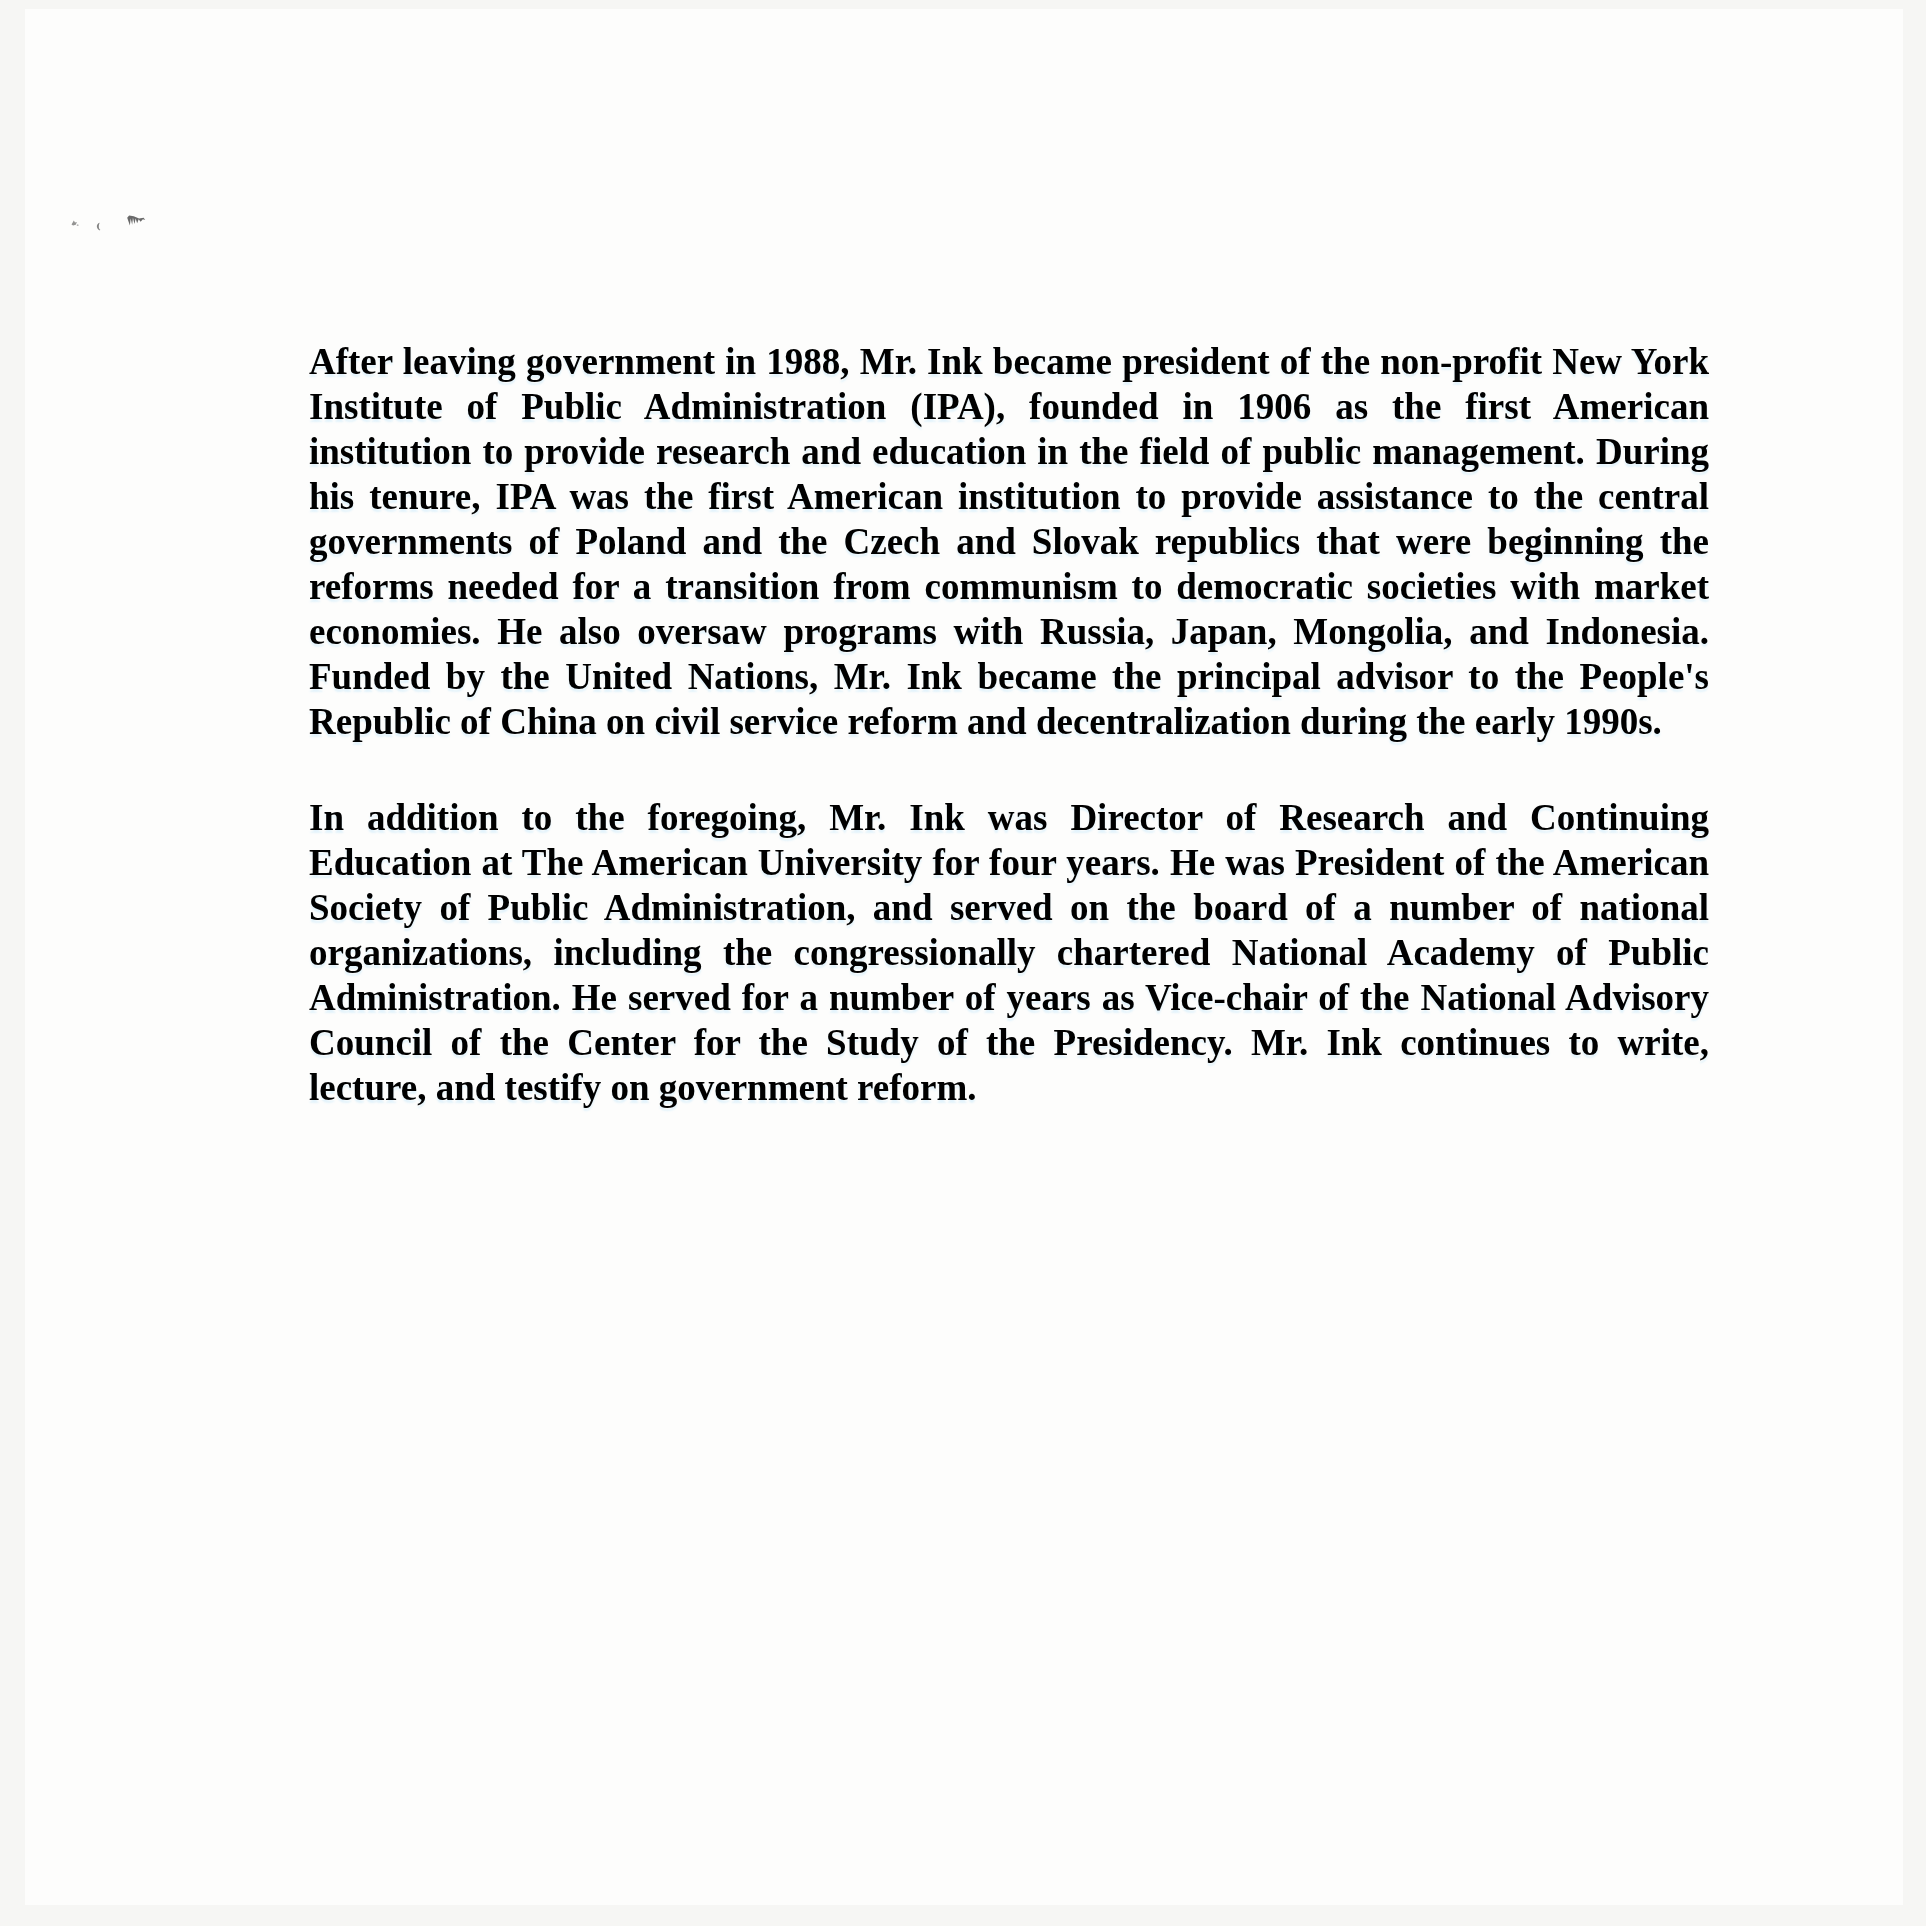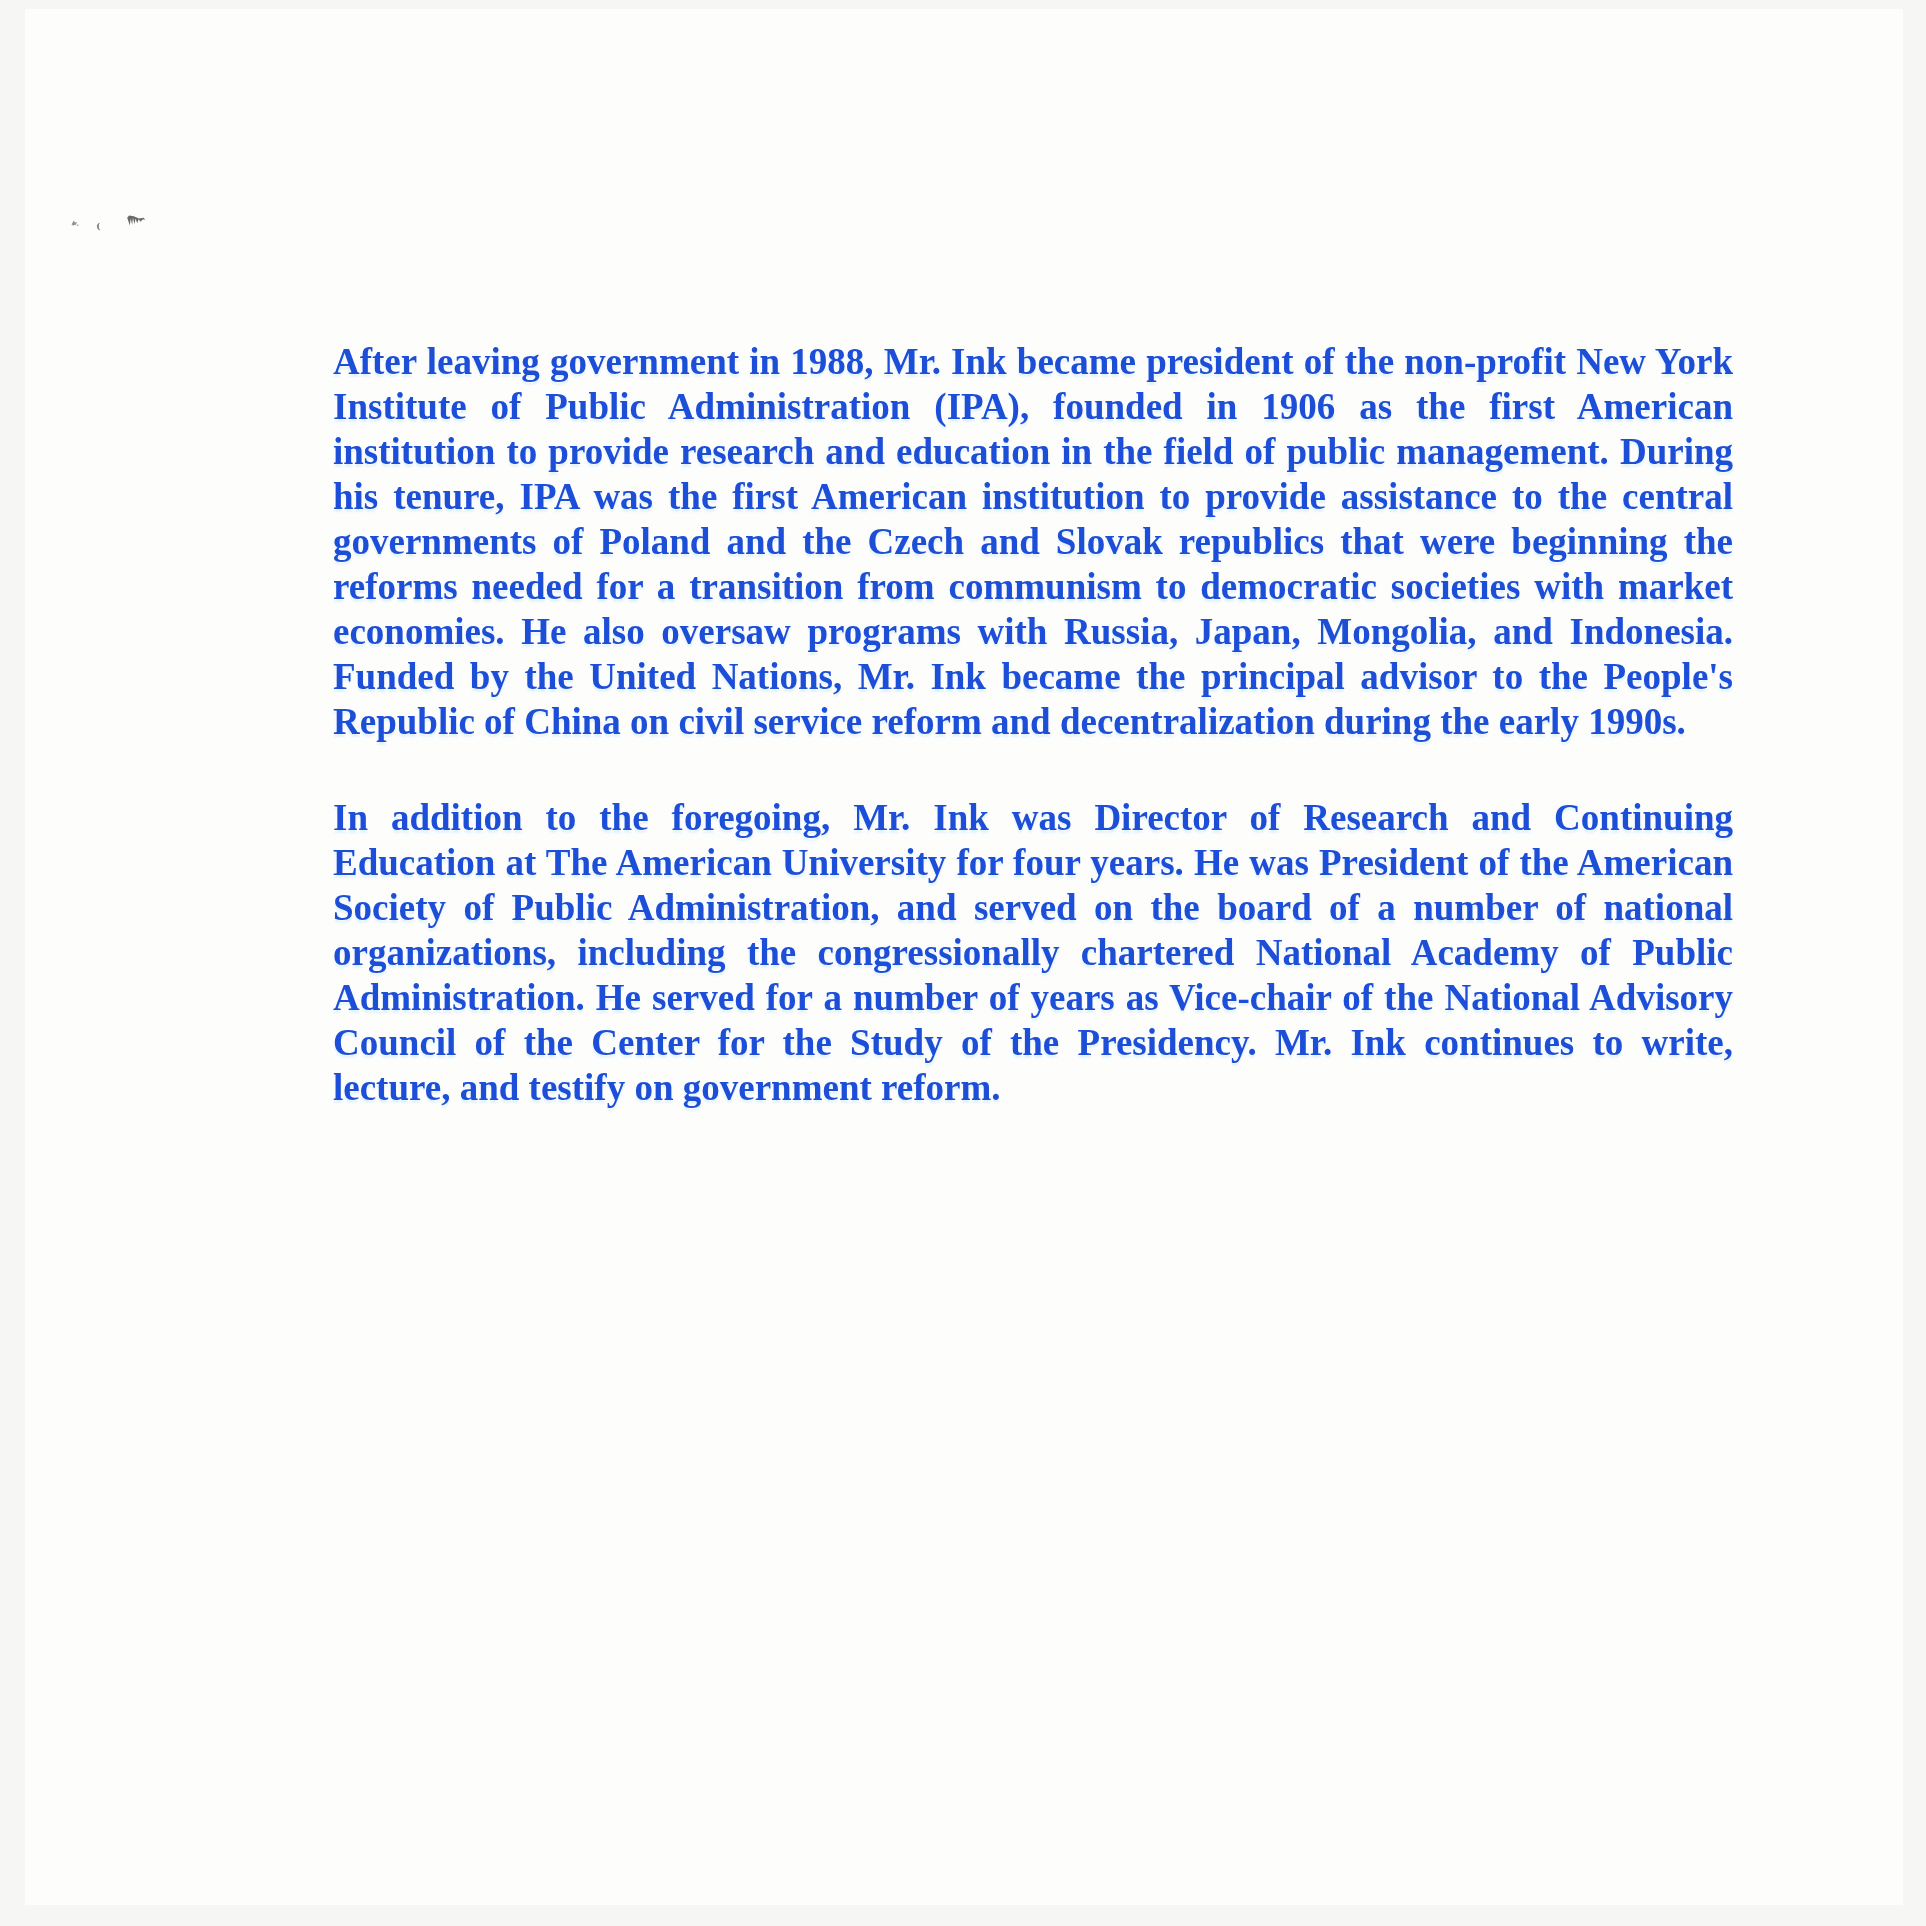--- a/index.html
+++ b/index.html
@@ -13,28 +13,28 @@
   .page {
     position: absolute;
     left: 25px;
     top: 8.5px;
     right: 23px;
     bottom: 21px;
     background: #fdfdfc;
   }
   .content {
     position: absolute;
-    left: 308px;  
+    left: 284px;  
     top: 330px;   
     width: 1400px;
     font-family: "Liberation Serif", "DejaVu Serif", serif;
     font-weight: 700;
     font-size: 37px;
     line-height: 45px;
-    color: #1d4ed8;
+    color: #000000;
     text-align: justify;
     text-justify: inter-word;
   }
   .content p {
     margin: 0 0 51px 0;
     text-shadow: 0 2.7px 1.9px rgba(160, 220, 250, 0.28);
   }
   .smudge {
     position: absolute;
     display: block;

